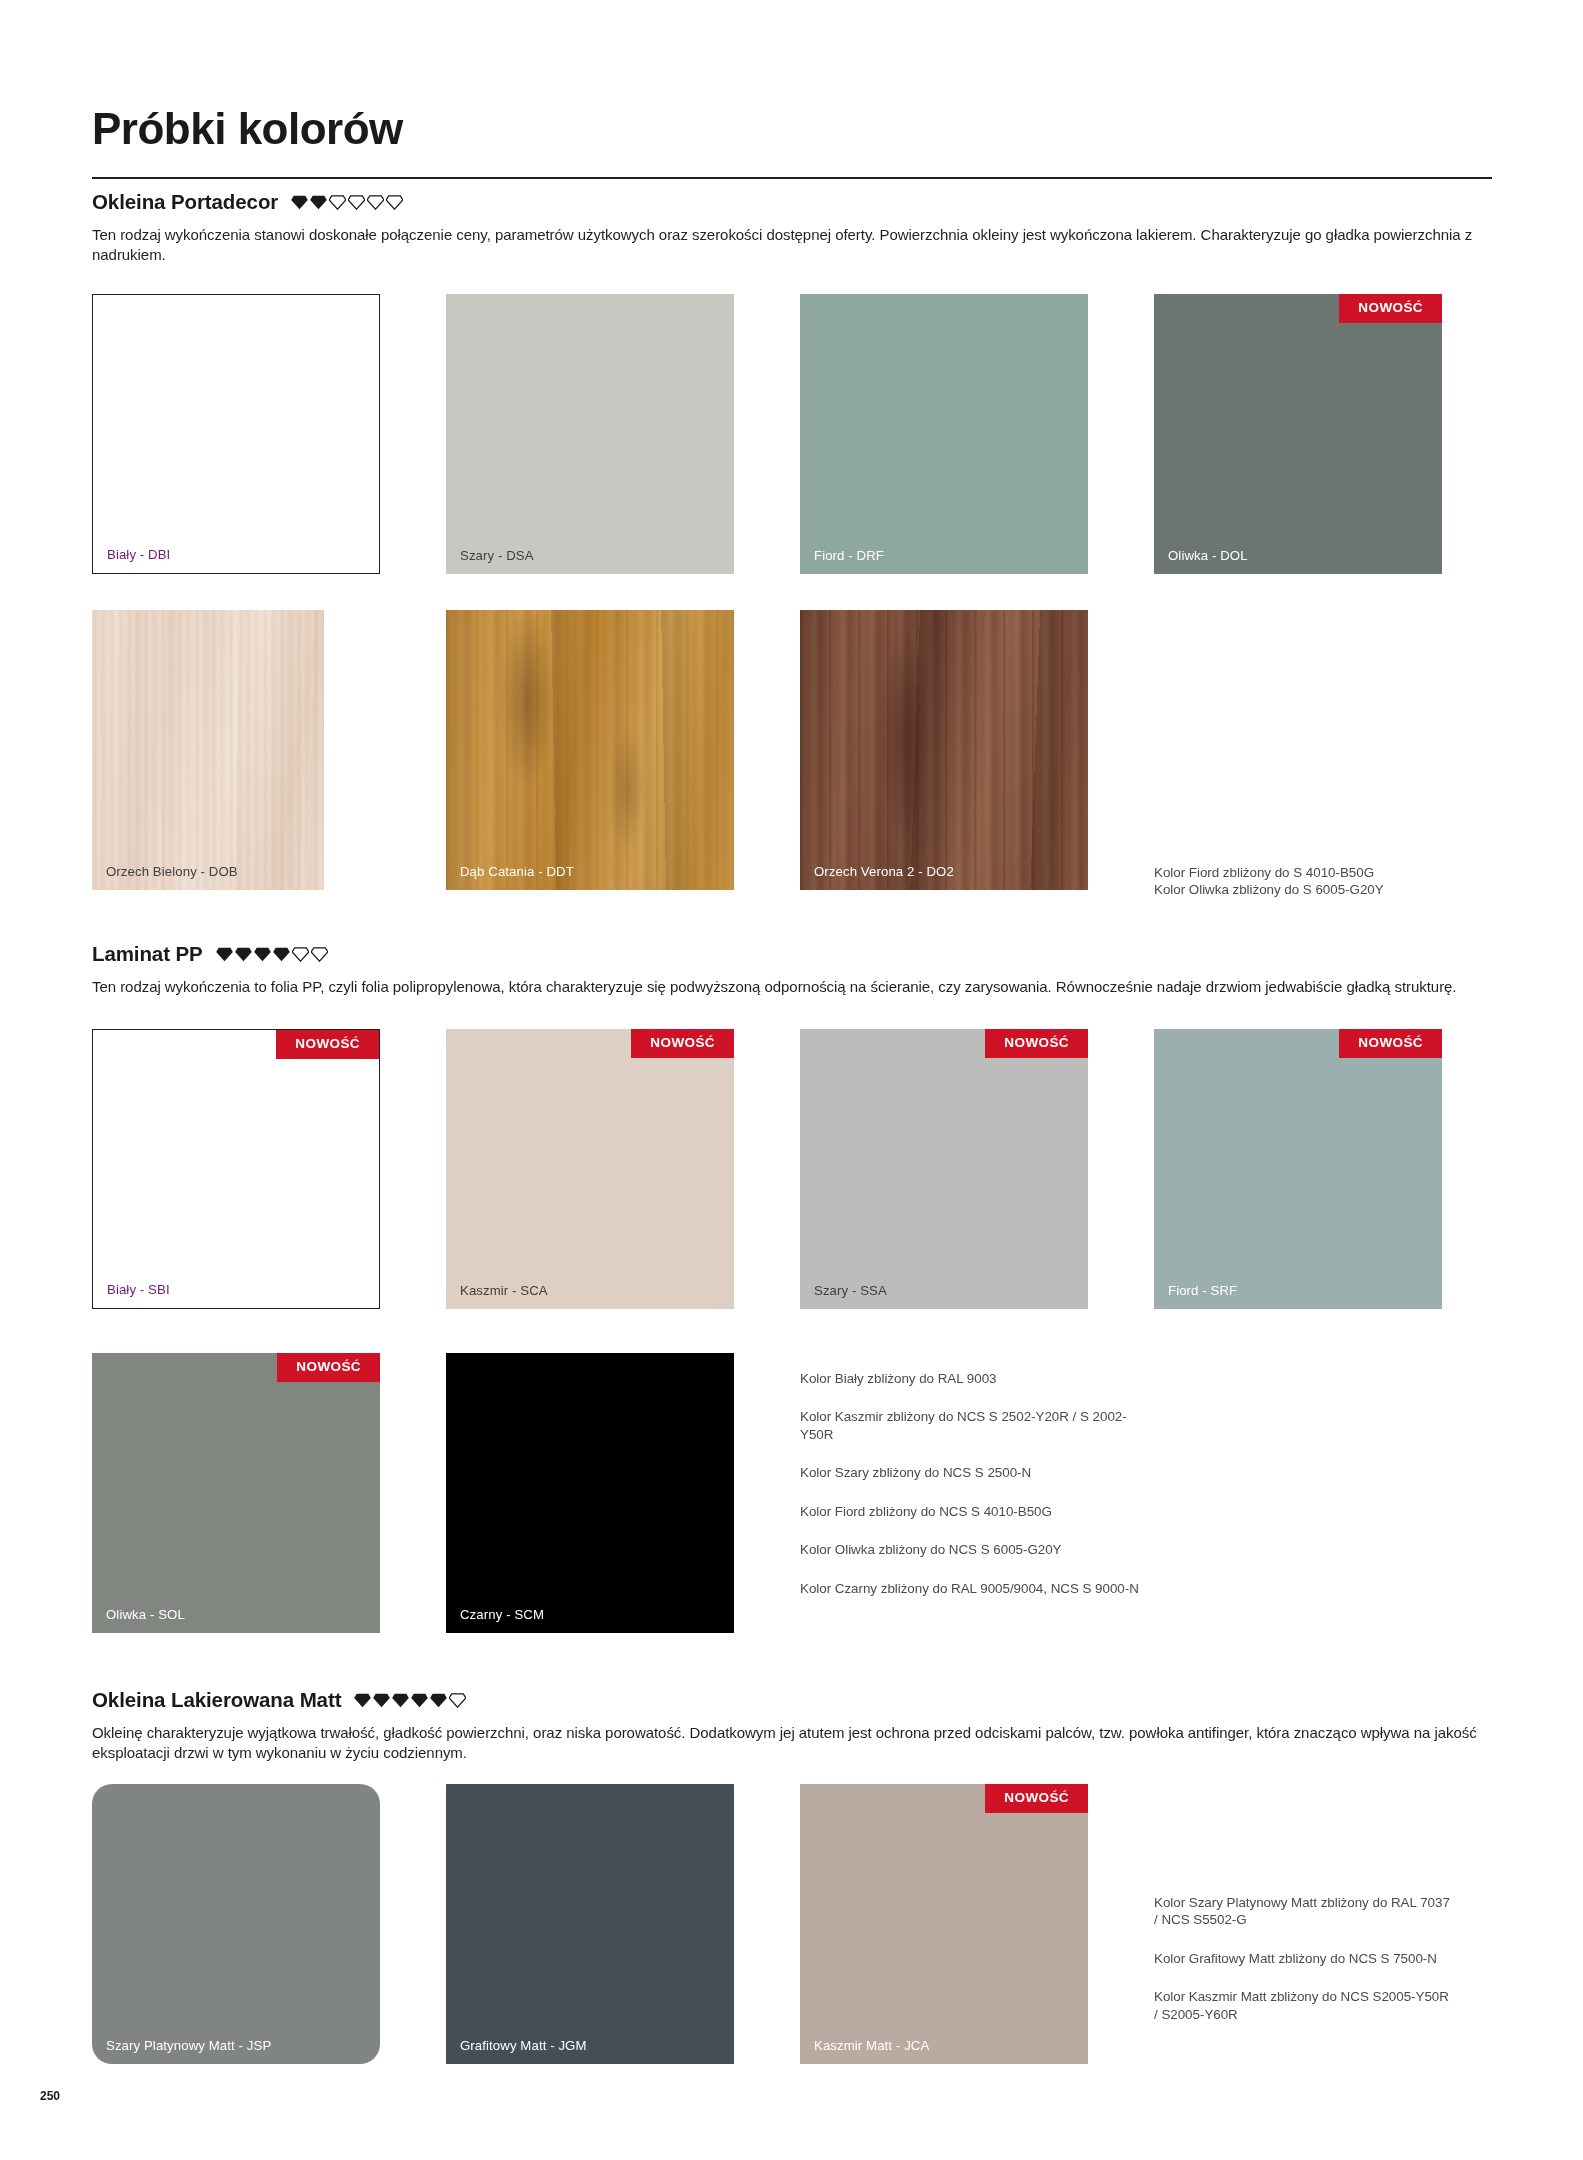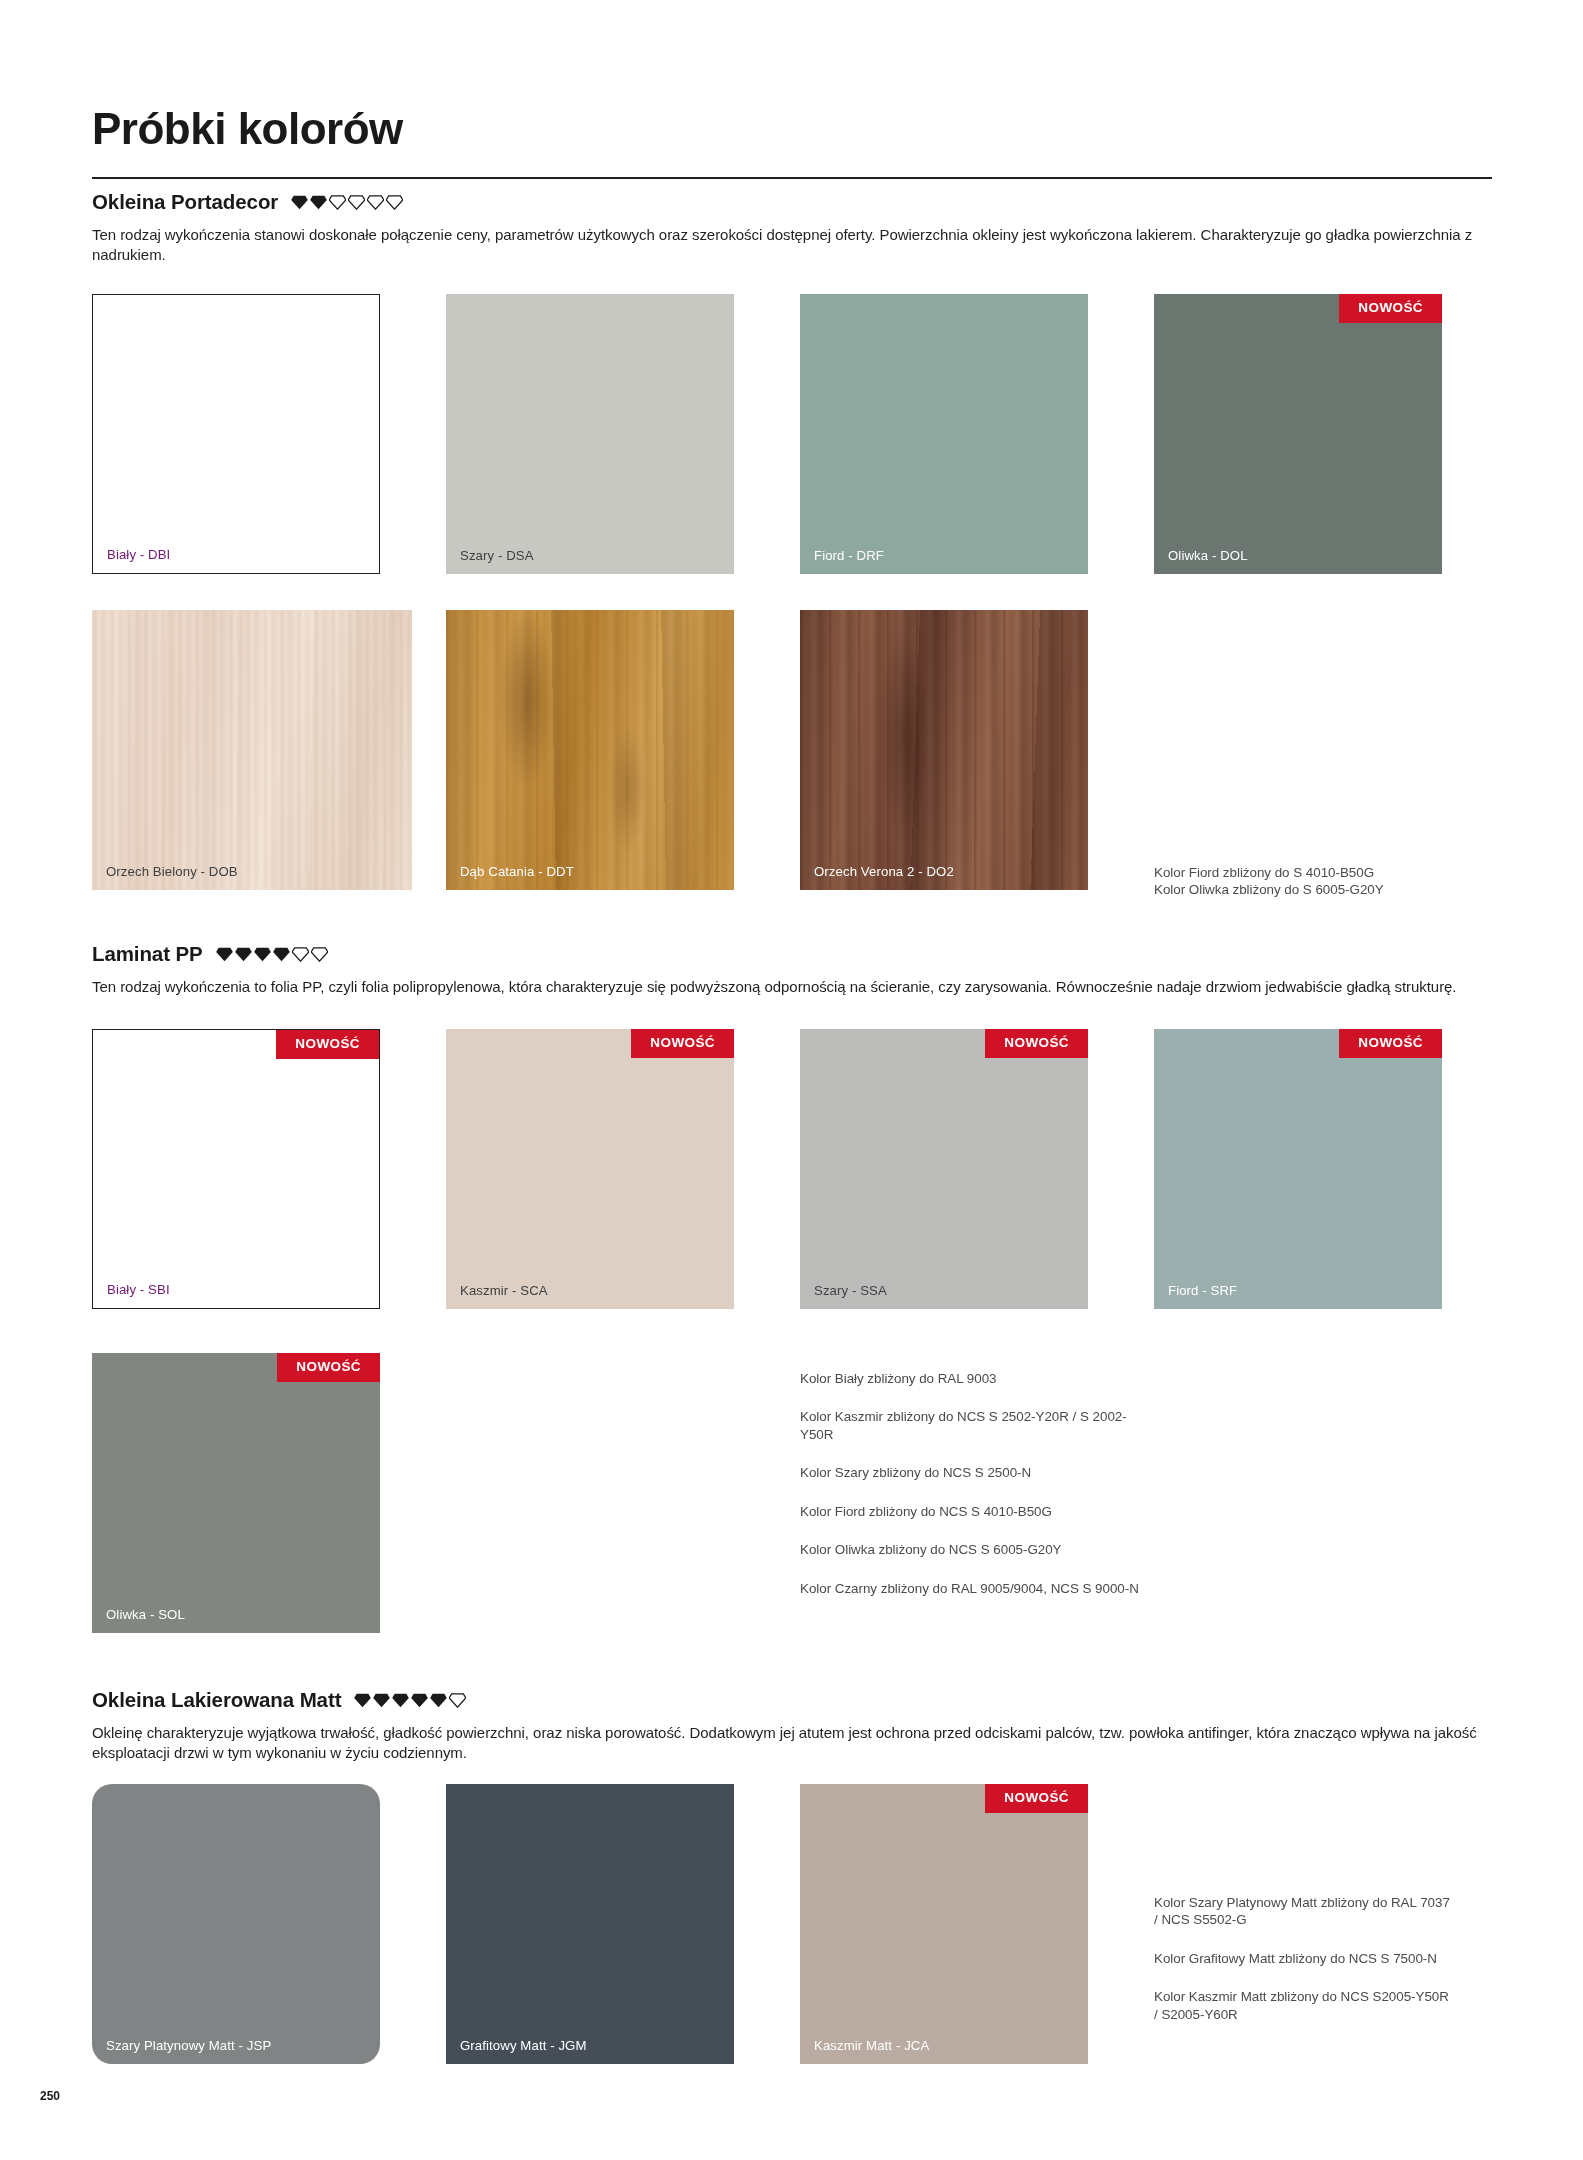--- a/index.html
+++ b/index.html
@@ -217,21 +217,21 @@
     <span class="label">Szary - DSA</span>
   </div>
   <div class="swatch light-label" style="left:800px; top:294px; width:288px; height:280px; background:#8ea79f;">
     <span class="label">Fiord - DRF</span>
   </div>
   <div class="swatch light-label" style="left:1154px; top:294px; width:288px; height:280px; background:#6b7670;">
     <span class="badge">NOWOŚĆ</span>
     <span class="label">Oliwka - DOL</span>
   </div>
 
-  <div class="swatch dark-label tex-dob" style="left:92px; top:610px; width:320px; height:280px;">
+  <div class="swatch dark-label tex-dob" style="left:92px; top:610px; width:232px; height:280px;">
     <span class="label">Orzech Bielony - DOB</span>
   </div>
   <div class="swatch light-label tex-ddt" style="left:446px; top:610px; width:288px; height:280px;">
     <span class="label">Dąb Catania - DDT</span>
   </div>
   <div class="swatch light-label tex-do2" style="left:800px; top:610px; width:288px; height:280px;">
     <span class="label">Orzech Verona 2 - DO2</span>
   </div>
 
   <div class="notes tight" style="left:1154px; top:864px; width:320px;">
@@ -277,20 +277,23 @@
     <span class="label">Szary - SSA</span>
   </div>
   <div class="swatch light-label" style="left:1154px; top:1029px; width:288px; height:280px; background:#9bb0ae;">
     <span class="badge">NOWOŚĆ</span>
     <span class="label">Fiord - SRF</span>
   </div>
 
   <div class="swatch light-label" style="left:92px; top:1353px; width:288px; height:280px; background:#818780;">
     <span class="badge">NOWOŚĆ</span>
     <span class="label">Oliwka - SOL</span>
+  </div>
+  <div class="swatch light-label" style="left:446px; top:1353px; width:288px; height:280px; background:#000000;">
+    <span class="label">Czarny - SCM</span>
   </div>
 
   <div class="notes" style="left:800px; top:1370px; width:360px;">
     <p>Kolor Biały zbliżony do RAL 9003</p>
     <p>Kolor Kaszmir zbliżony do NCS S 2502-Y20R / S 2002-Y50R</p>
     <p>Kolor Szary zbliżony do NCS S 2500-N</p>
     <p>Kolor Fiord zbliżony do NCS S 4010-B50G</p>
     <p>Kolor Oliwka zbliżony do NCS S 6005-G20Y</p>
     <p>Kolor Czarny zbliżony do RAL 9005/9004, NCS S 9000-N</p>
   </div>

